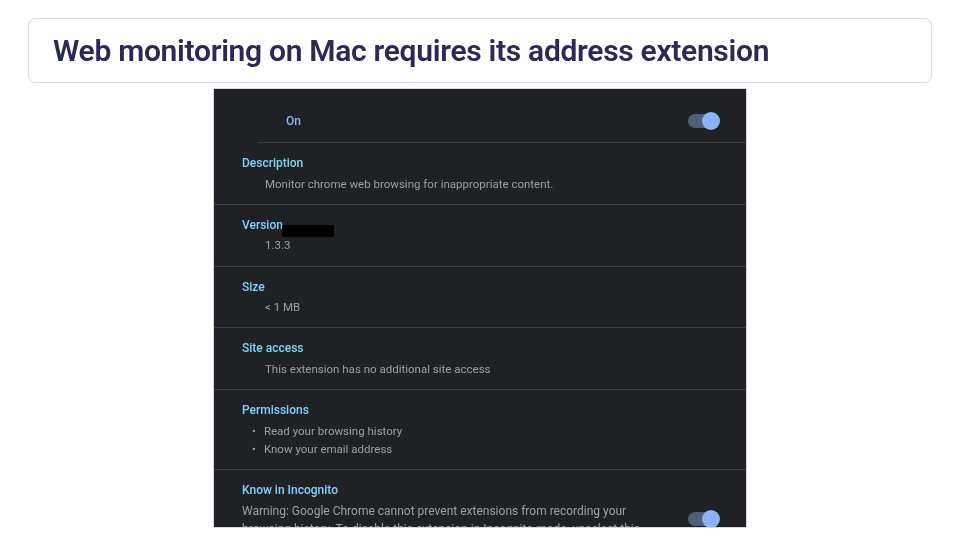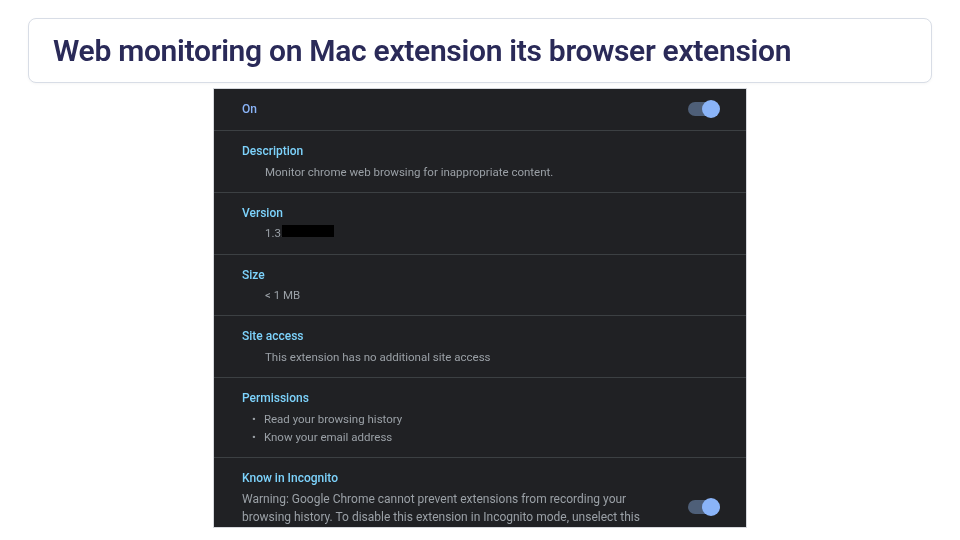--- a/index.html
+++ b/index.html
@@ -43,21 +43,21 @@
       background: #202124;
       color: #e8eaed;
       font-size: 11.5px;
       line-height: 1.4;
     }
     .section {
       padding: 12px 28px 12px 28px;
       border-bottom: 1px solid #3c4043;
     }
     .section:last-child { border-bottom: none; }
-    .section.topgap { padding-top: 12px; }
+    .section.topgap { padding-top: 24px; margin-left: 44px; }
     .row-flex {
       display: flex;
       align-items: center;
       justify-content: space-between;
     }
     .on-label {
       color: #8ab4f8;
       font-size: 12px;
       font-weight: 500;
     }
@@ -116,21 +116,21 @@
       width: 52px;
       height: 12px;
       left: 282px;
       top: 225px;
     }
   </style>
 </head>
 <body>
 
 <div class="caption-box">
-  <h1>Web monitoring on Mac extension its browser extension</h1>
+  <h1>Web monitoring on Mac requires its address extension</h1>
 </div>
 
 <div class="panel-frame">
   <div class="panel">
 
     <div class="section topgap row-flex">
       <span class="on-label">On</span>
       <div class="toggle on"></div>
     </div>
 

